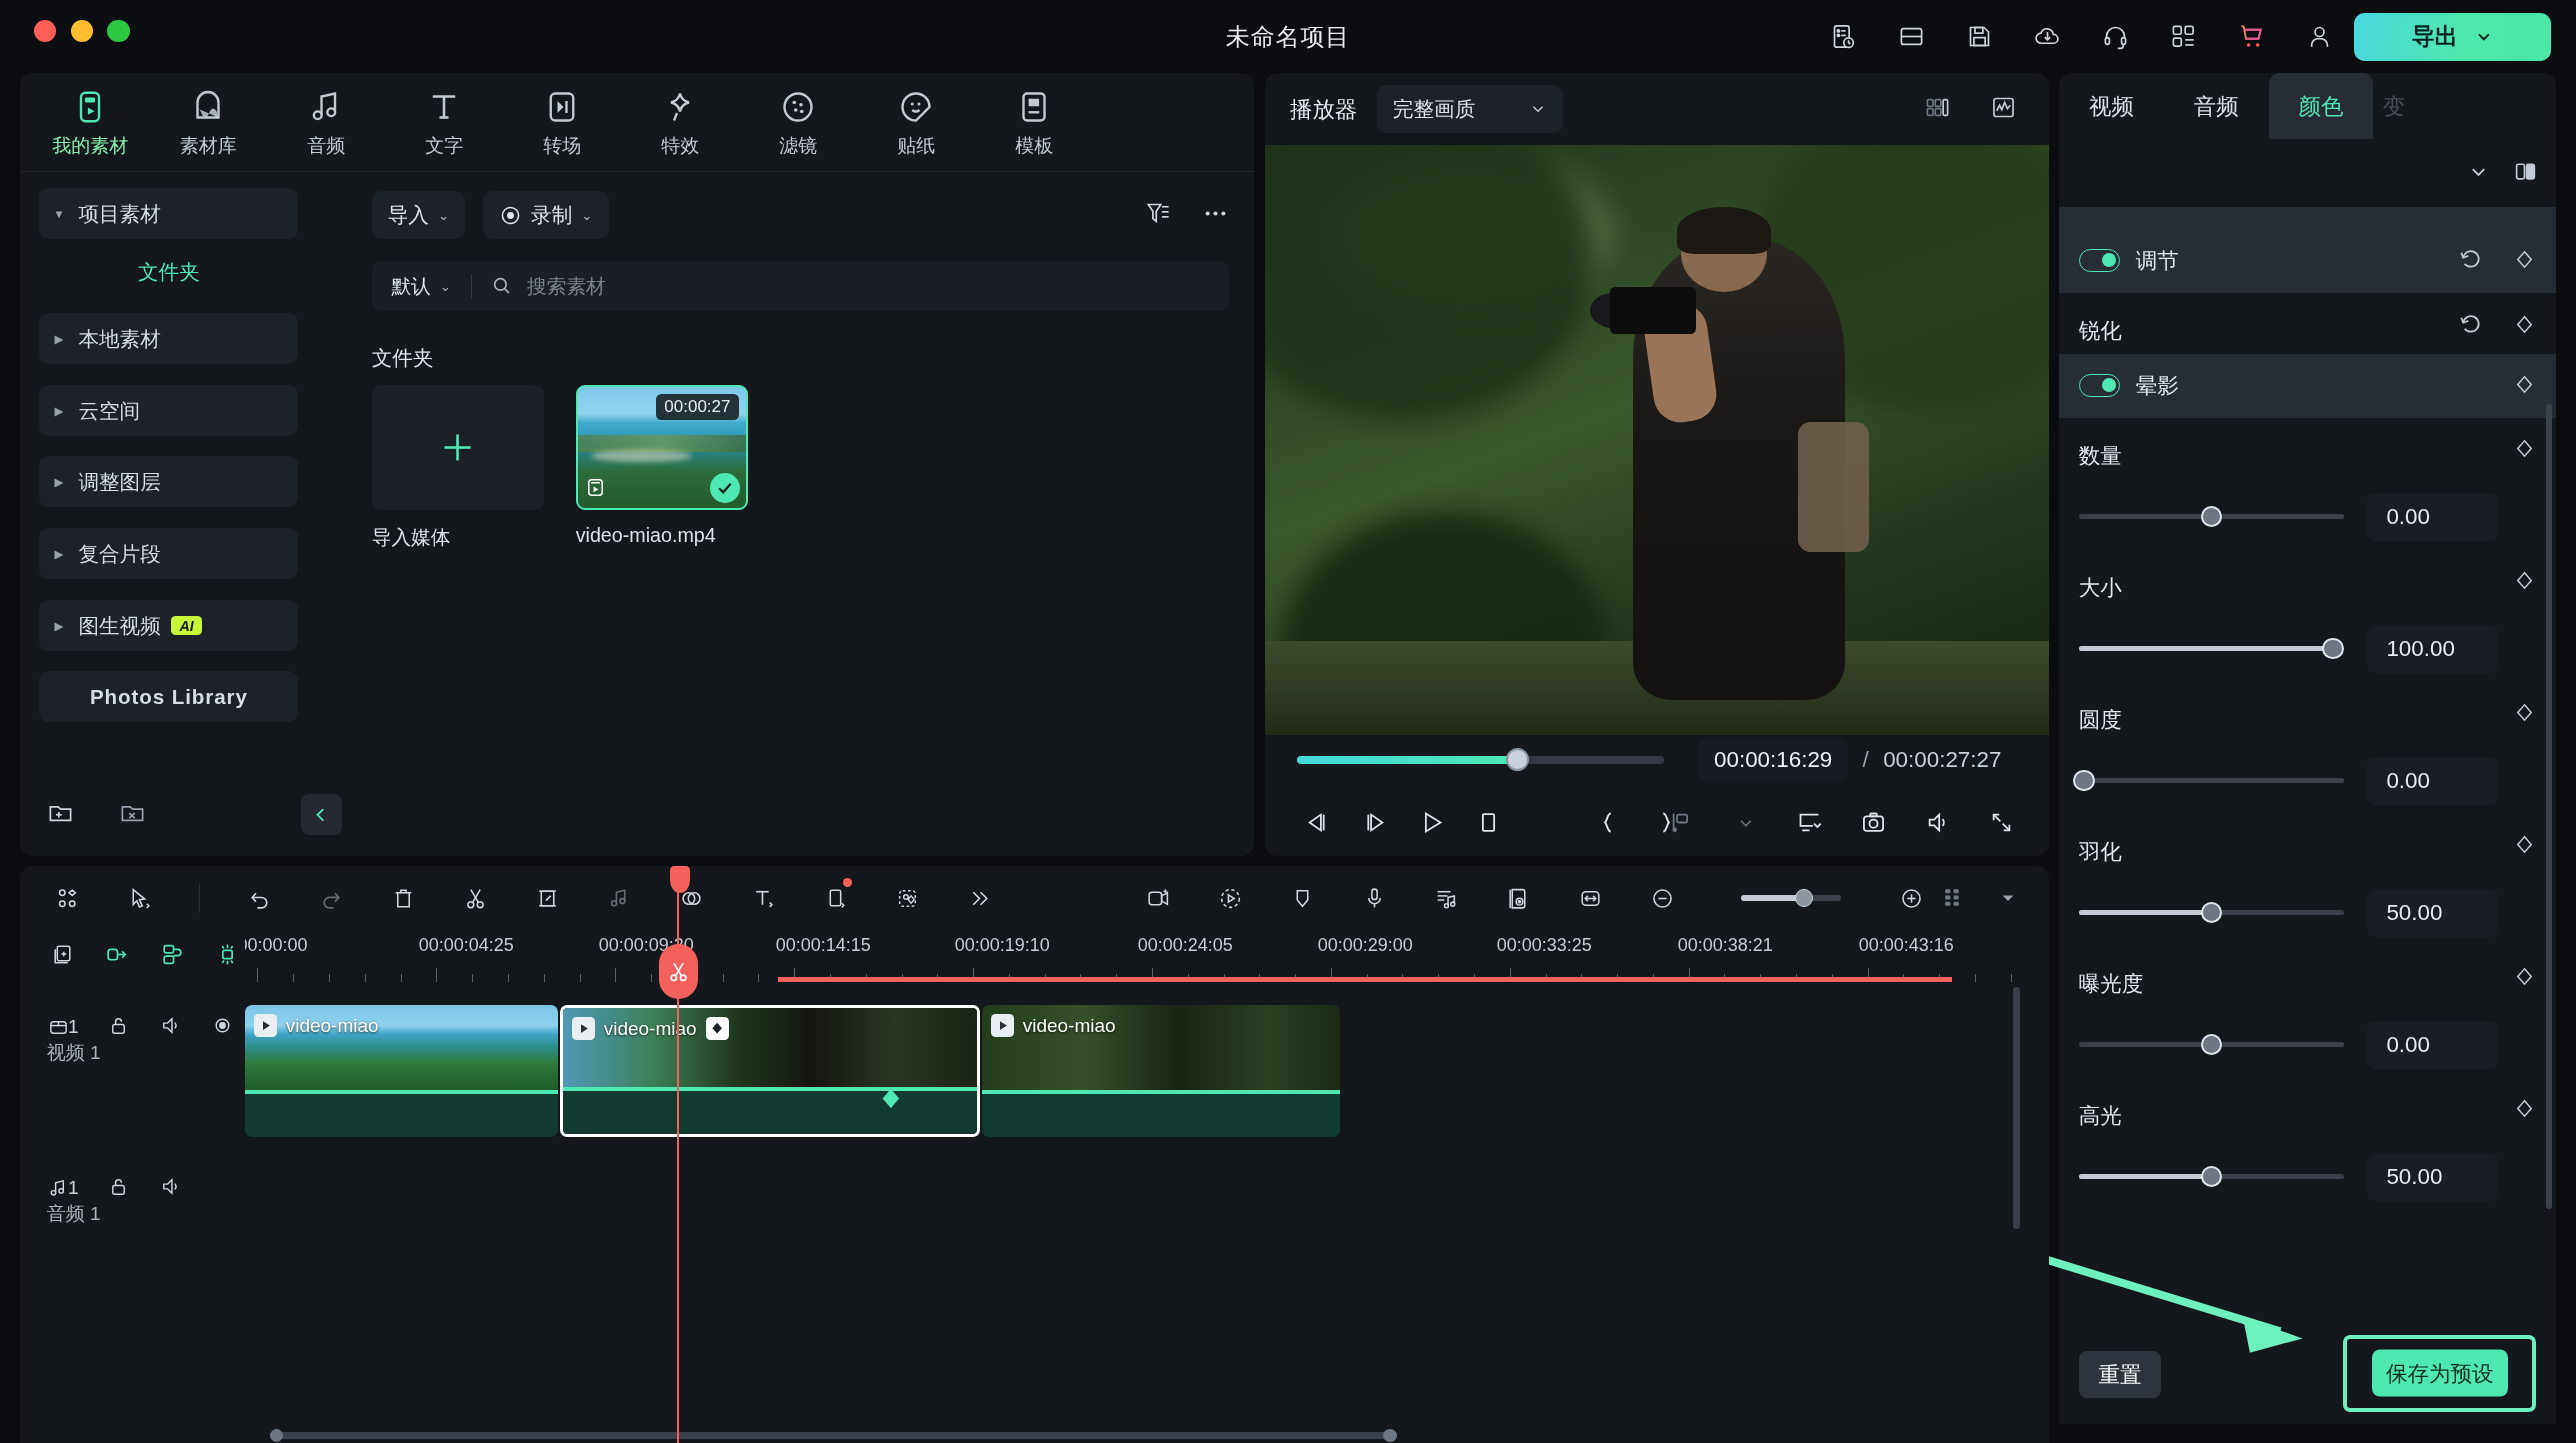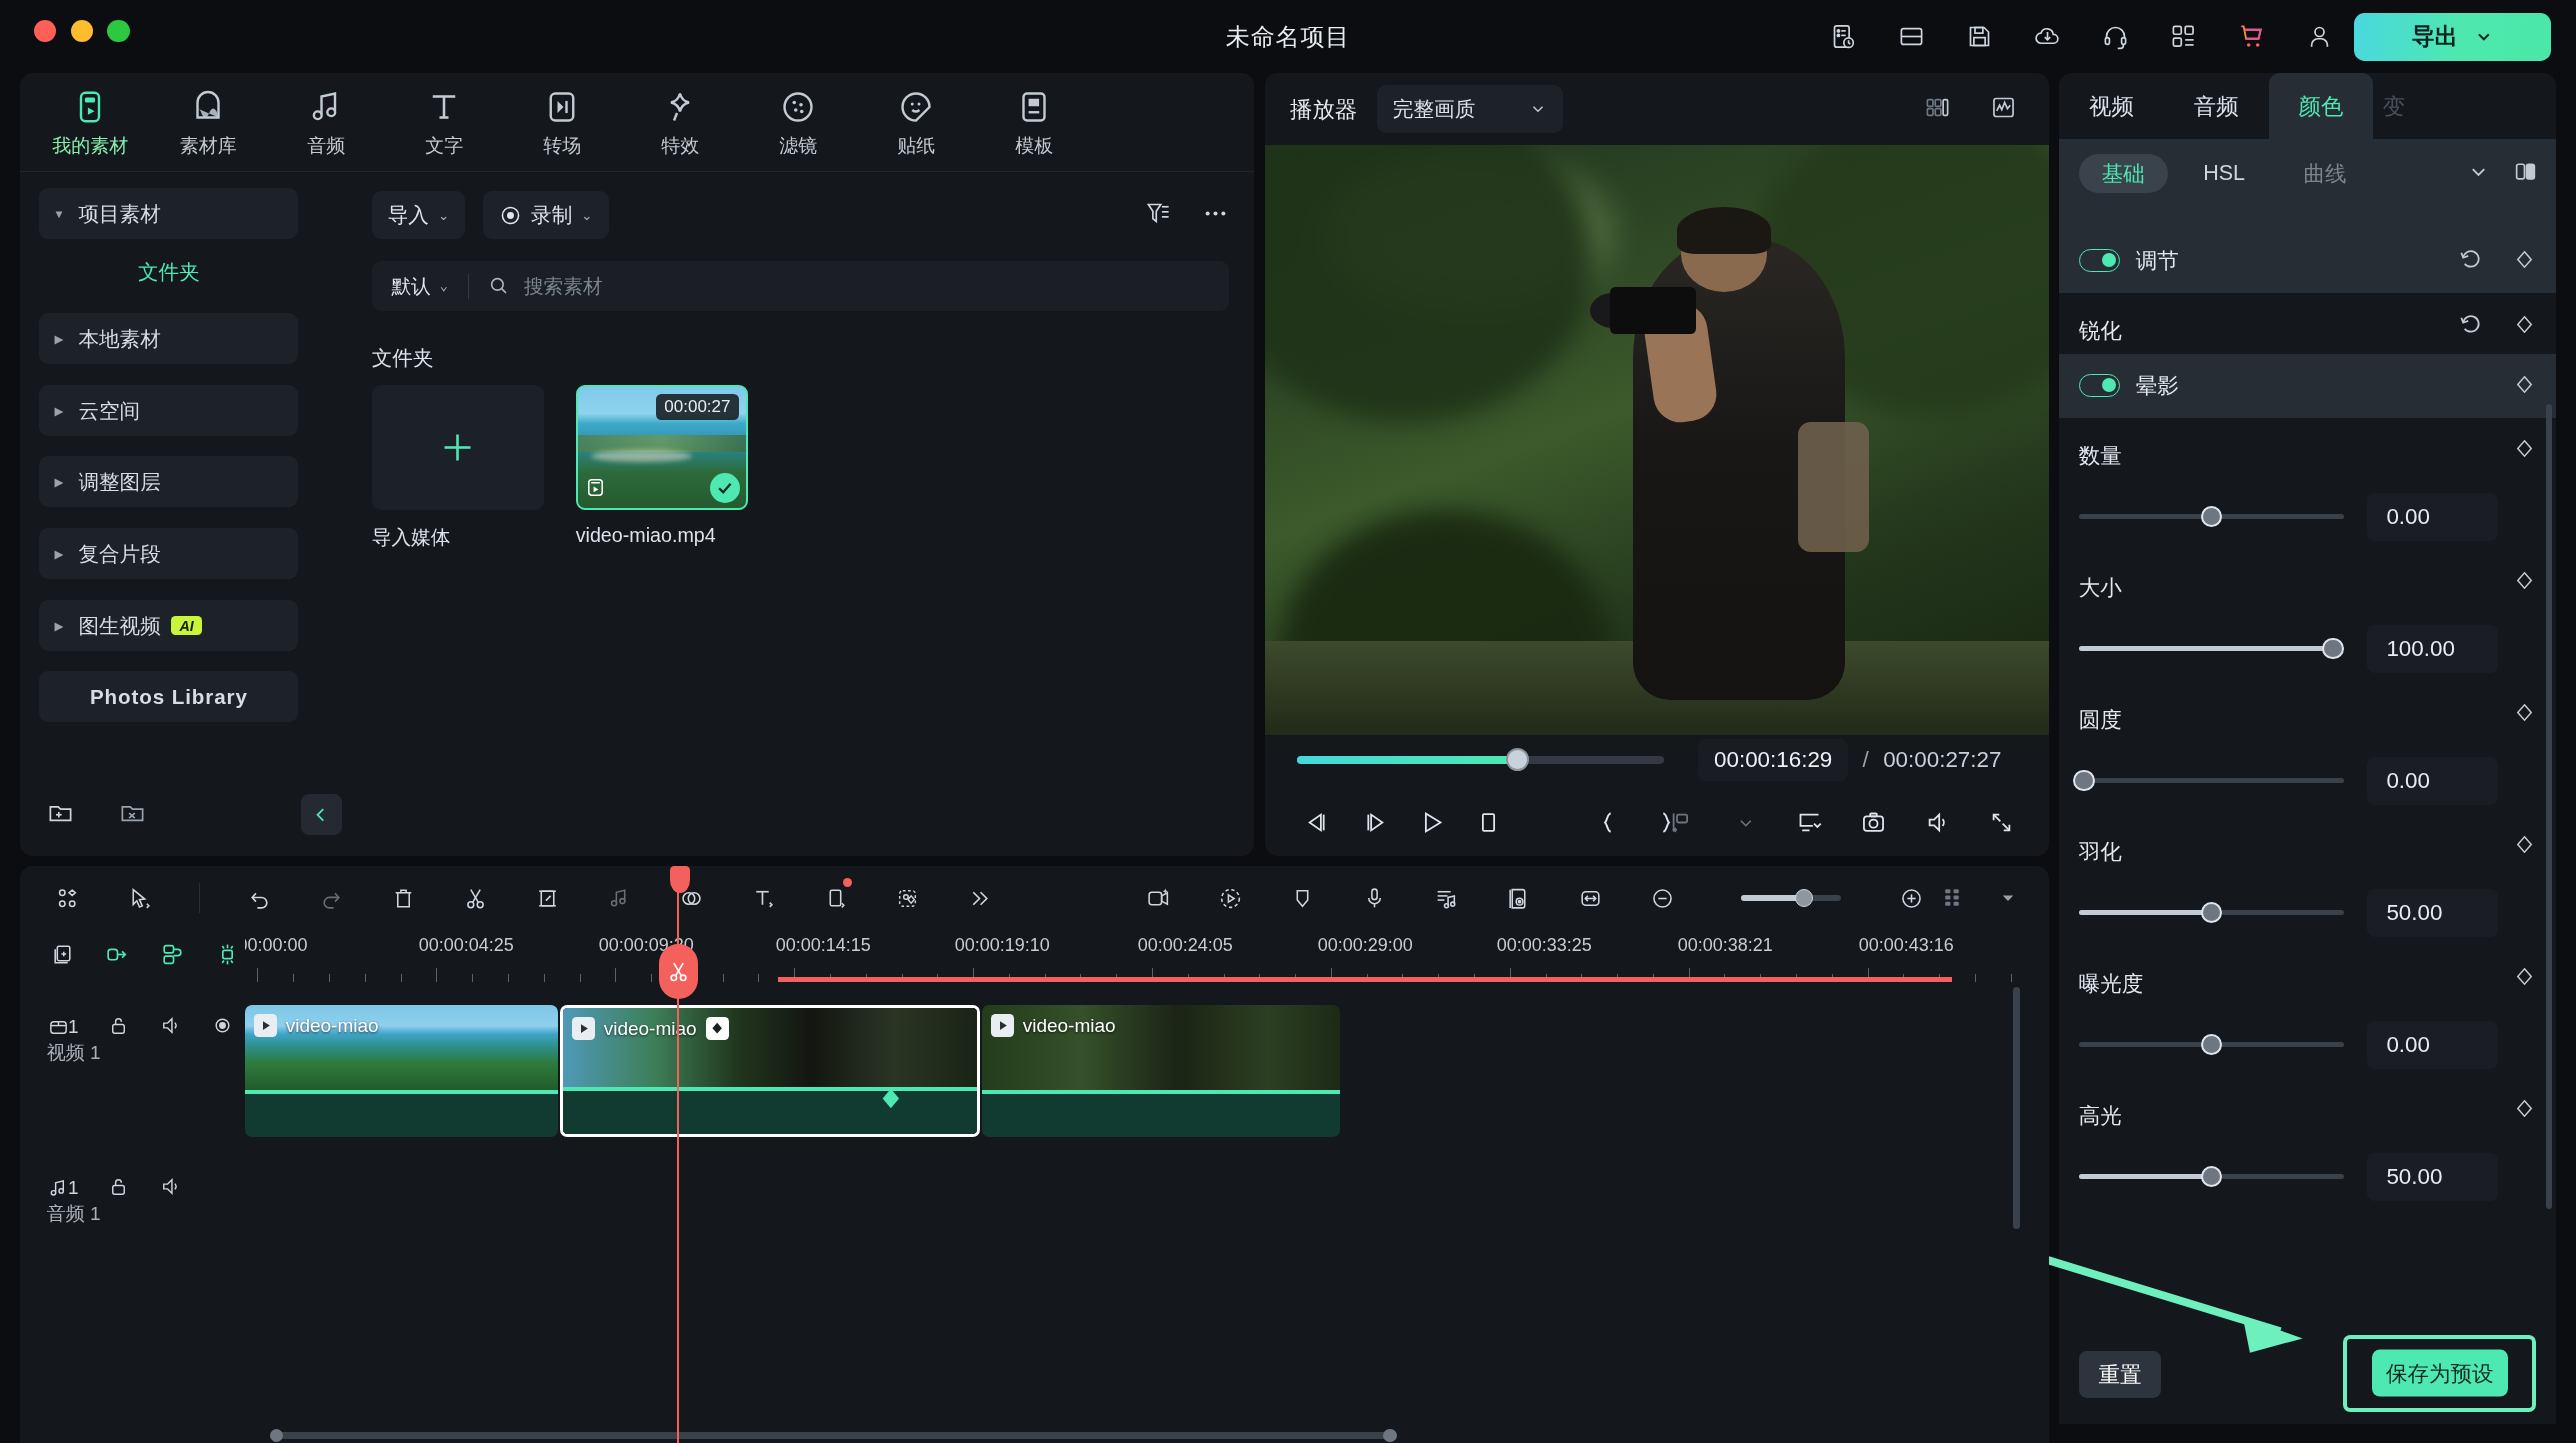--- a/index.html
+++ b/index.html
@@ -55,21 +55,21 @@
      background:#252a32; display:flex; align-items:center; justify-content:center; cursor:pointer; }
 
   
   .lp-main { position:absolute; left:329px; top:99px; width:905px; height:683px; }
   .mb-top { position:absolute; left:0; top:0; width:905px; height:86px; display:flex; align-items:center; padding-left:23px; gap:18px; }
   .pill { height:48px; border-radius:9px; background:#1d2128; display:flex; align-items:center; gap:9px;
      padding:0 16px; cursor:pointer; font-size:20.6px; color:#dfe5ec; }
   .pill .cv { font-size:13.4px; color:#aeb6bf; }
   .mb-top-right { position:absolute; right:25px; top:0; height:86px; display:flex; align-items:center; gap:30px; }
   .searchrow { position:absolute; left:23px; top:89px; width:857px; height:50px; background:#1b1f25; border-radius:9px;
-     display:flex; align-items:center;font-family:Liberation Mono, monospace; }
+     display:flex; align-items:center; }
   .sortsel { display:flex; align-items:center; gap:9px; padding:0 19.7px; cursor:pointer; font-size:19.7px; color:#dfe5ec; }
   .vsep { width:0.9px; height:25px; background:#343a42; }
   .searchin { flex:1; display:flex; align-items:center; gap:14.3px; padding-left:19.7px; }
   .searchin .ph { font-size:19.7px; color:#7c848e; }
   .folder-lbl { position:absolute; left:23px; top:172px; font-size:20.6px; color:#dee4eb; }
   .grid { position:absolute; left:23px; top:213px; display:flex; gap:32px; }
   .cell { width:172px; }
   .import-box { width:172px; height:125px; border-radius:9px; background:#1c2027;
      display:flex; align-items:center; justify-content:center; cursor:pointer; }
   .cell .cap { margin-top:14.3px; font-size:19.7px; color:#dde3ea; text-align:left; }
@@ -656,25 +656,20 @@
         </span>
     </div>
   </div>
 
   <div class="rightpanel">
     <div class="rp-tabs">
       <div class="rtab">视频</div>
       <div class="rtab">音频</div>
       <div class="rtab active">颜色</div>
       <div class="rtab cut">变</div>
-    </div>
-    <div class="rp-sub">
-      <div class="spill active">基础</div>
-      <div class="spill">HSL</div>
-      <div class="spill fade">曲线</div>
     </div>
     <div class="rp-sub-right">
       <span><svg width="23" height="23" viewBox="0 0 24 24" fill="none" stroke="#c3cad3" stroke-width="2">
             <polyline points="6,9.5 12,15.5 18,9.5"></polyline>
           </svg></span>
       <span><svg width="25" height="25" viewBox="0 0 24 24" fill="none" stroke="#c3cad3" stroke-width="1.6">
             <rect x="3.5" y="5" width="7.5" height="14" rx="2"></rect>
             <rect x="13" y="5" width="7.5" height="14" rx="2" fill="#c3cad3"></rect>
           </svg></span>
     </div>

